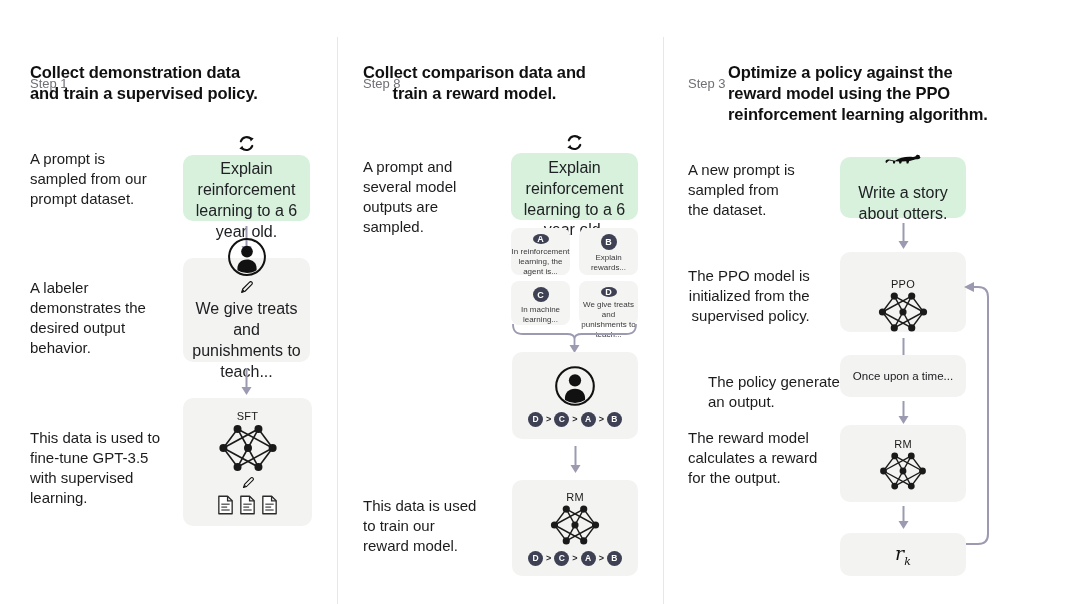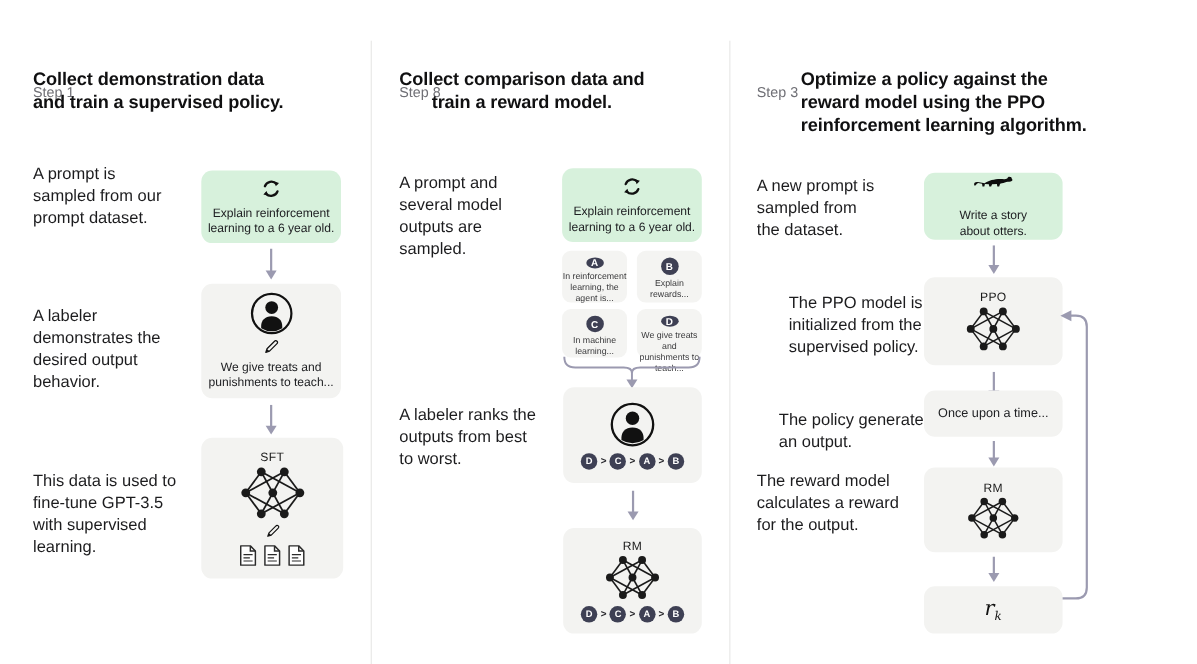--- a/index.html
+++ b/index.html
@@ -9,21 +9,21 @@
     font-family:"Liberation Sans", sans-serif; color:#1c1c1e; overflow:hidden;
   }
   .abs { position:absolute; }
   .divider { position:absolute; top:37px; bottom:0; width:1px; background:#e7e7e5; }
   .step-label { font-size:13px; color:#6f6f75;margin-top:48px; }
   .col-title { font-size:16.5px; font-weight:700; color:#101011; line-height:1.28; white-space:pre-line; letter-spacing:-0.1px; }
   .body-label { font-size:15px; color:#1c1c1e; line-height:1.34; white-space:pre-line; }
   .flow-box { position:absolute; border-radius:10px; display:flex; flex-direction:column; align-items:center; justify-content:center; text-align:center; }
   .green { background:#d7f1dc; }
   .gray { background:#f3f3f1; }
-  .box-text { font-size:11px; color:#202124; line-height:1.3; white-space:pre-line; }
+  .box-text { font-size:16px; color:#202124; line-height:1.3; white-space:pre-line; }
   .model-tag { font-size:11px; color:#1a1a1a; letter-spacing:0.3px; }
   .card { position:absolute; background:#f4f4f2; border-radius:8px; display:flex; flex-direction:column; align-items:center; padding-top:6px; text-align:center; }
   .card-badge { width:16px; height:16px; border-radius:50%; background:#3e4054; color:#fff; font-size:9px; font-weight:700; display:flex; align-items:center; justify-content:center; margin-bottom:3px; }
   .card-text { font-size:8px; color:#3a3a3c; line-height:1.25; white-space:pre-line; }
   .rank-row { display:flex; align-items:center; gap:3px; }
   .rank-badge { width:15px; height:15px; border-radius:50%; background:#3e4054; color:#fff; font-size:8.5px; font-weight:700; display:flex; align-items:center; justify-content:center; }
   .rank-sep { font-size:9px; font-weight:700; color:#26262b; }
   .rk { font-family:"DejaVu Serif", serif; font-style:italic; font-size:19px; color:#111; }
   .rk sub { font-size:11px; font-style:italic; }
   svg { display:block; }
@@ -199,23 +199,20 @@
     <div class="card-text">We give treats and
 punishments to
 teach...</div>
   </div>
 
   <svg class="abs" style="left:511px; top:324px;" width="127" height="30">
     <path d="M2 0 C2 7 5 10 12 10 L56 10 C62 10 63.5 12 63.5 15 M125 0 C125 7 122 10 115 10 L71 10 C65 10 63.5 12 63.5 15 L63.5 22" fill="none" stroke="#9b9ab0" stroke-width="1.8"></path>
     <polygon points="58.5,21 68.5,21 63.5,29" fill="#9b9ab0"></polygon>
   </svg>
 
-  <div class="abs body-label" style="left:363px; top:368px;">A labeler ranks the
-outputs from best
-to worst.</div>
   <div class="flow-box gray" style="left:512px; top:352px; width:126px; height:87px;">
     <span>
       <svg width="42" height="42" viewBox="0 0 48 48">
         <circle cx="24" cy="24" r="21.5" fill="none" stroke="#111" stroke-width="2.4"></circle>
         <circle cx="24" cy="17.5" r="7" fill="#111"></circle>
         <path d="M24 27 c-7.5 0 -11.5 5 -11.5 10.5 L12.5 40 a21.5 21.5 0 0 0 23 0 L35.5 37.5 c0 -5.5 -4 -10.5 -11.5 -10.5 z" fill="#111"></path>
       </svg>
     </span>
     <div class="rank-row" style="margin-top:5px;">
       <span class="rank-badge">D</span>
@@ -226,20 +223,23 @@
       <span class="rank-sep">&gt;</span>
       <span class="rank-badge">B</span>
     </div>
   </div>
 
   <svg class="abs" style="left:569px; top:446px;" width="13" height="28">
     <line x1="6.5" y1="0" x2="6.5" y2="20" stroke="#9b9ab0" stroke-width="2"></line>
     <polygon points="1.5,19 11.5,19 6.5,27" fill="#9b9ab0"></polygon>
   </svg>
 
+  <div class="abs body-label" style="left:363px; top:496px;">This data is used
+to train our
+reward model.</div>
   <div class="flow-box gray" style="left:512px; top:480px; width:126px; height:96px;">
     <div class="model-tag">RM</div>
     <span style="margin-top:2px;">
       <svg width="52" height="40" viewBox="0 0 100 78">
         <g stroke="#1a1a1a" stroke-width="2.8">
           <line x1="33" y1="8" x2="10" y2="39"></line>
             <line x1="33" y1="8" x2="50" y2="39"></line>
             <line x1="33" y1="8" x2="90" y2="39"></line>
           <line x1="67" y1="8" x2="10" y2="39"></line>
             <line x1="67" y1="8" x2="50" y2="39"></line>
@@ -289,24 +289,24 @@
     </span>
     <div class="box-text" style="margin-top:16px;">Write a story
 about otters.</div>
   </div>
 
   <svg class="abs" style="left:897px; top:223px;" width="13" height="27">
     <line x1="6.5" y1="0" x2="6.5" y2="19" stroke="#9b9ab0" stroke-width="2"></line>
     <polygon points="1.5,18 11.5,18 6.5,26" fill="#9b9ab0"></polygon>
   </svg>
 
-  <div class="abs body-label" style="left:717px; top:266px;">The PPO model is
+  <div class="abs body-label" style="left:688px; top:266px;text-align:right;">The PPO model is
 initialized from the
 supervised policy.</div>
-  <div class="flow-box gray" style="left:840px; top:252px; width:126px; height:80px;">
+  <div class="flow-box gray" style="left:840px; top:252px; width:126px; height:80px;justify-content:flex-end;">
     <div class="model-tag">PPO</div>
     <span style="margin-top:2px;">
       <svg width="52" height="40" viewBox="0 0 100 78">
         <g stroke="#1a1a1a" stroke-width="2.8">
           <line x1="33" y1="8" x2="10" y2="39"></line>
             <line x1="33" y1="8" x2="50" y2="39"></line>
             <line x1="33" y1="8" x2="90" y2="39"></line>
           <line x1="67" y1="8" x2="10" y2="39"></line>
             <line x1="67" y1="8" x2="50" y2="39"></line>
             <line x1="67" y1="8" x2="90" y2="39"></line>

